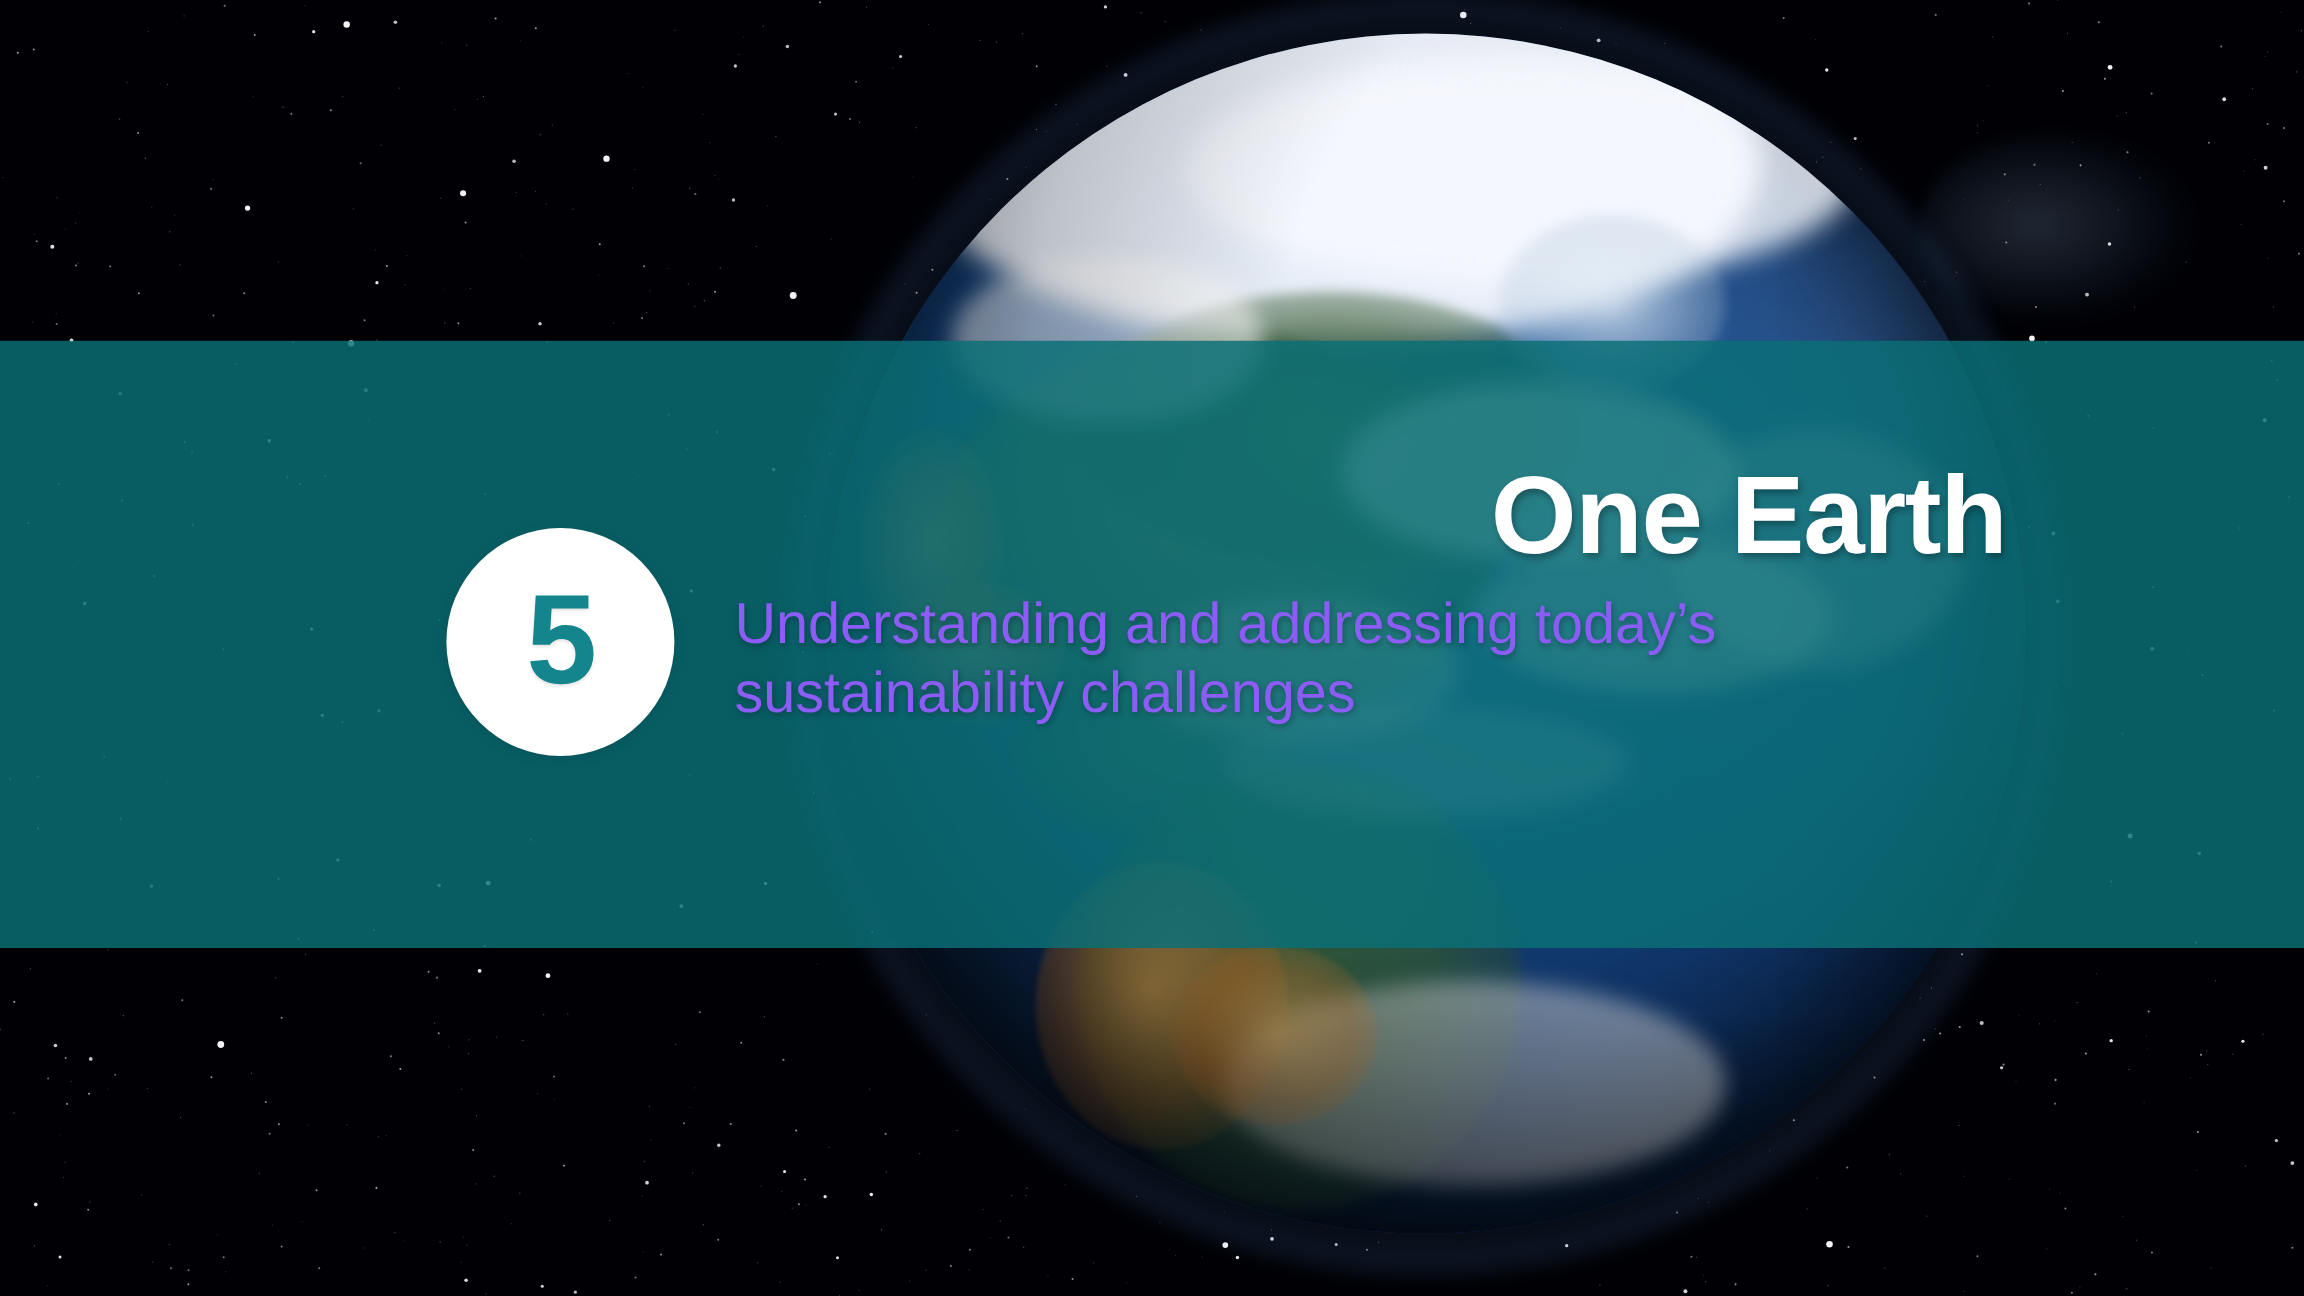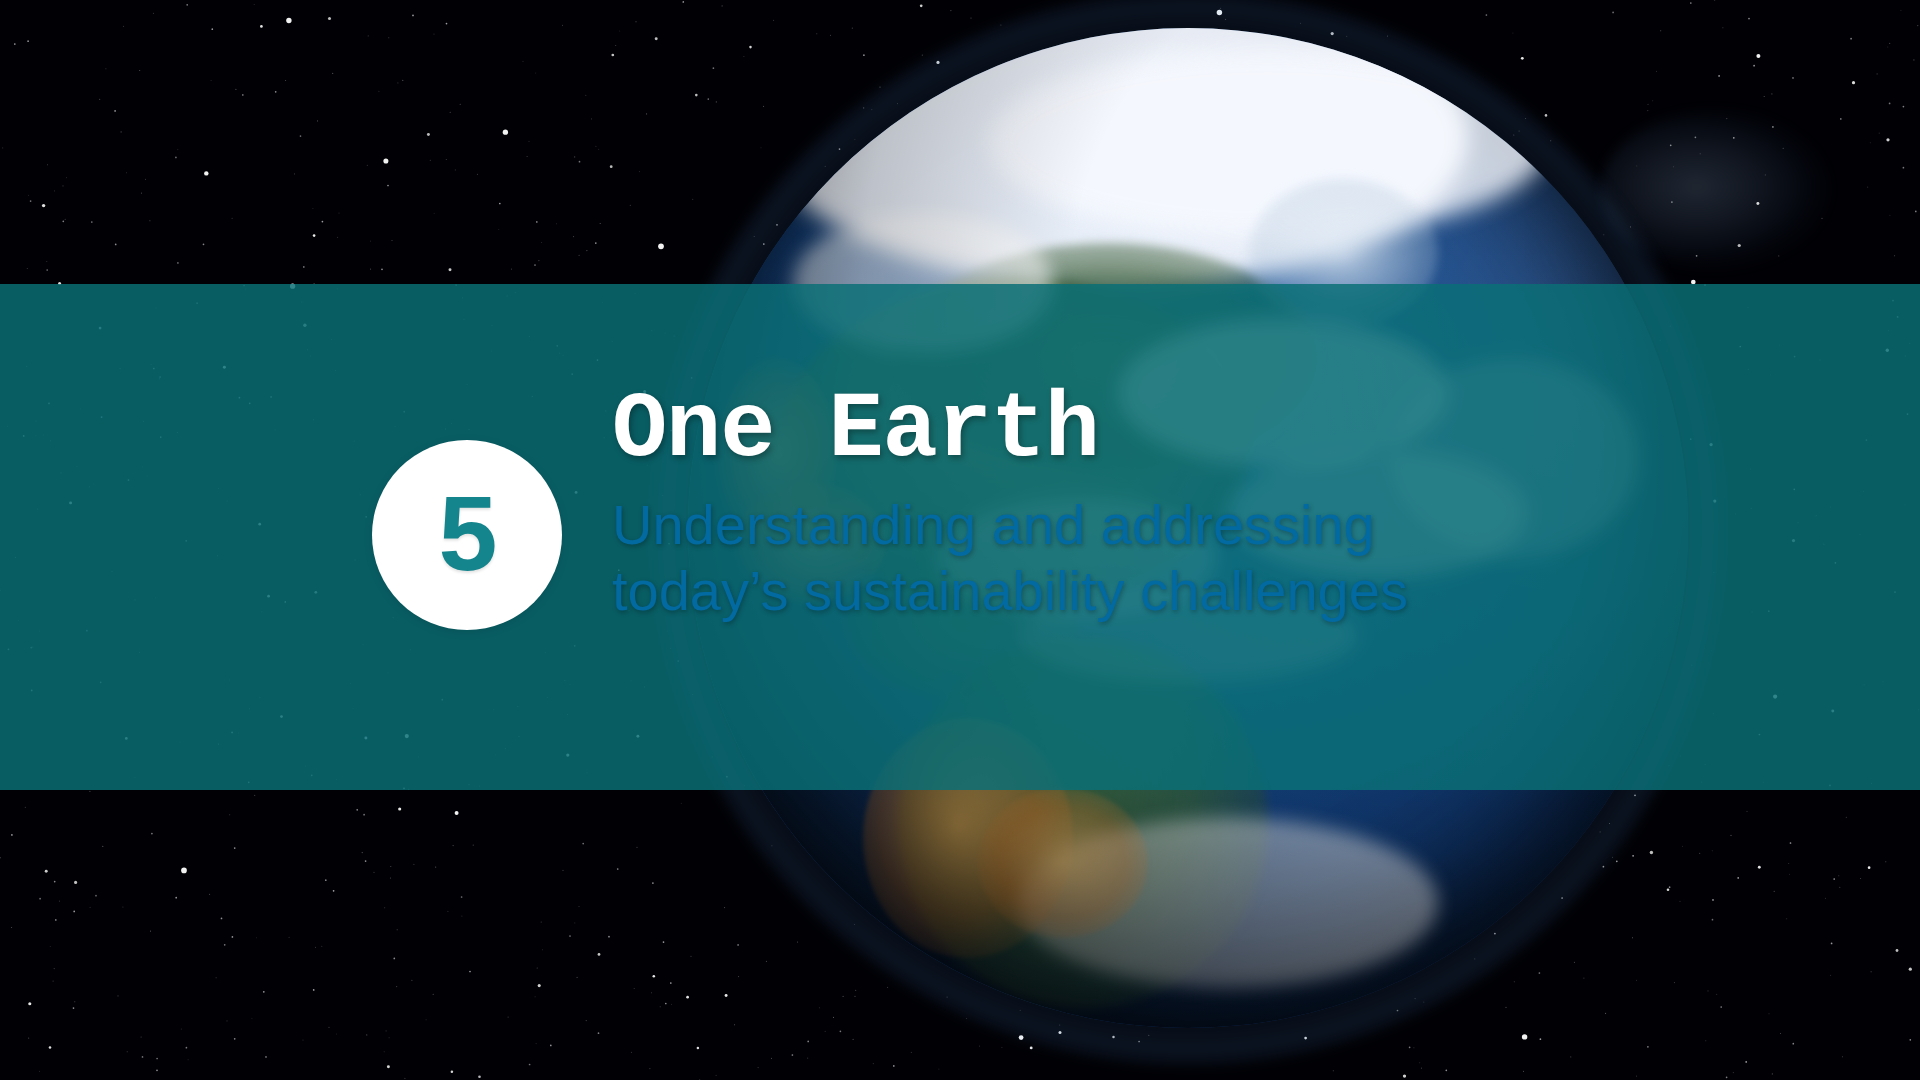--- a/index.html
+++ b/index.html
@@ -123,34 +123,35 @@
     transform:translateY(-2px);
     text-shadow:0 2px 3px rgba(0,0,0,0.12);
   }
 
   .text-block {
     position:absolute;
     left:612px; top:100px;       
     width:1060px;
   }
   .title {
-    font-family:Liberation Mono, monospace;
+    font-family:Liberation Sans, sans-serif;
     font-size:92px;
     font-weight:700;
     color:#ffffff;
     line-height:1.02;
     letter-spacing:-0.012em;
     text-shadow:2px 3px 6px rgba(0,0,0,0.32);
     white-space:nowrap;
+    text-align:right;
   }
   .subtitle {
     font-family:"Liberation Sans", sans-serif;
-    font-size:56px;
+    font-size:48px;
     font-weight:400;
-    color:#0369a1;
+    color:#8b5cf6;
     line-height:1.19;
     margin-top:14px;
     max-width:860px;
     text-shadow:1px 2px 5px rgba(0,0,0,0.30);
   }
 </style>
 </head>
 <body>
 
 <div id="slide">

